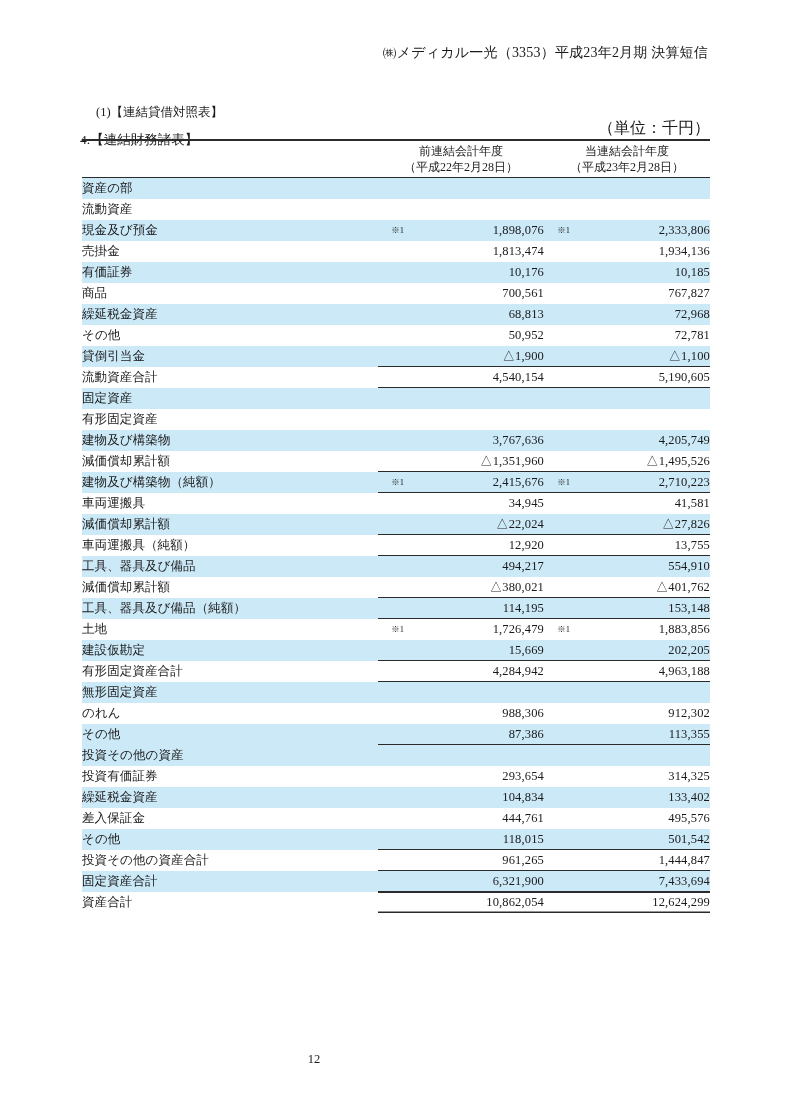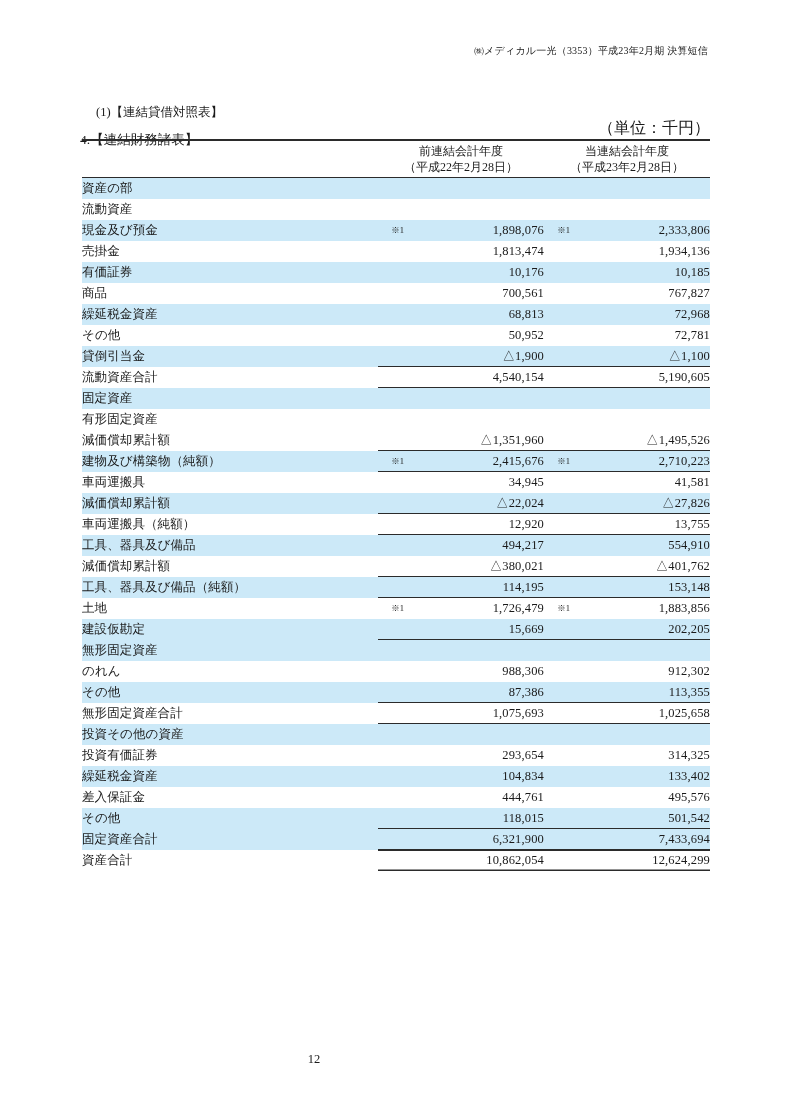--- a/index.html
+++ b/index.html
@@ -22,21 +22,21 @@
     width: 790px;
     height: 1118px;
     overflow: hidden;
   }
 
   
   .doc-header {
     position: absolute;
     top: 44px;
     right: 82px;
-    font-size: 10px;
+    font-size: 14px;
     letter-spacing: 0.2px;
     white-space: nowrap;
   }
 
   
   .sec-title {
     position: absolute;
     top: 87px;
     left: 80px;
     font-size: 13.5px;
@@ -256,20 +256,27 @@
           <td class="mark "></td>
           <td class="val "></td>
         </tr>
         <tr class="plain">
           <td class="lbl ind2">有形固定資産</td>
           <td class="mark "></td>
           <td class="val "></td>
           <td class="mark "></td>
           <td class="val "></td>
         </tr>
+        <tr class="shade">
+          <td class="lbl ind3">建物及び構築物</td>
+          <td class="mark "></td>
+          <td class="val ">3,767,636</td>
+          <td class="mark "></td>
+          <td class="val ">4,205,749</td>
+        </tr>
         <tr class="plain">
           <td class="lbl ind4">減価償却累計額</td>
           <td class="mark rule-bot"></td>
           <td class="val rule-bot">△1,351,960</td>
           <td class="mark rule-bot"></td>
           <td class="val rule-bot">△1,495,526</td>
         </tr>
         <tr class="shade">
           <td class="lbl ind4">建物及び構築物（純額）</td>
           <td class="mark rule-bot">※1</td>
@@ -326,20 +333,27 @@
           <td class="mark ">※1</td>
           <td class="val ">1,883,856</td>
         </tr>
         <tr class="shade">
           <td class="lbl ind3">建設仮勘定</td>
           <td class="mark rule-bot"></td>
           <td class="val rule-bot">15,669</td>
           <td class="mark rule-bot"></td>
           <td class="val rule-bot">202,205</td>
         </tr>
+        <tr class="plain">
+          <td class="lbl ind3">有形固定資産合計</td>
+          <td class="mark rule-bot"></td>
+          <td class="val rule-bot">4,284,942</td>
+          <td class="mark rule-bot"></td>
+          <td class="val rule-bot">4,963,188</td>
+        </tr>
         <tr class="shade">
           <td class="lbl ind2">無形固定資産</td>
           <td class="mark "></td>
           <td class="val "></td>
           <td class="mark "></td>
           <td class="val "></td>
         </tr>
         <tr class="plain">
           <td class="lbl ind3">のれん</td>
           <td class="mark "></td>
@@ -347,27 +361,20 @@
           <td class="mark "></td>
           <td class="val ">912,302</td>
         </tr>
         <tr class="shade">
           <td class="lbl ind3">その他</td>
           <td class="mark rule-bot"></td>
           <td class="val rule-bot">87,386</td>
           <td class="mark rule-bot"></td>
           <td class="val rule-bot">113,355</td>
         </tr>
-        <tr class="plain">
-          <td class="lbl ind3">無形固定資産合計</td>
-          <td class="mark rule-bot"></td>
-          <td class="val rule-bot">1,075,693</td>
-          <td class="mark rule-bot"></td>
-          <td class="val rule-bot">1,025,658</td>
-        </tr>
         <tr class="shade">
           <td class="lbl ind2">投資その他の資産</td>
           <td class="mark "></td>
           <td class="val "></td>
           <td class="mark "></td>
           <td class="val "></td>
         </tr>
         <tr class="plain">
           <td class="lbl ind3">投資有価証券</td>
           <td class="mark "></td>
@@ -388,20 +395,27 @@
           <td class="val ">444,761</td>
           <td class="mark "></td>
           <td class="val ">495,576</td>
         </tr>
         <tr class="shade">
           <td class="lbl ind3">その他</td>
           <td class="mark rule-bot"></td>
           <td class="val rule-bot">118,015</td>
           <td class="mark rule-bot"></td>
           <td class="val rule-bot">501,542</td>
+        </tr>
+        <tr class="plain">
+          <td class="lbl ind3">投資その他の資産合計</td>
+          <td class="mark rule-bot"></td>
+          <td class="val rule-bot">961,265</td>
+          <td class="mark rule-bot"></td>
+          <td class="val rule-bot">1,444,847</td>
         </tr>
         <tr class="shade">
           <td class="lbl ind2">固定資産合計</td>
           <td class="mark rule-bot"></td>
           <td class="val rule-bot">6,321,900</td>
           <td class="mark rule-bot"></td>
           <td class="val rule-bot">7,433,694</td>
         </tr>
         <tr class="plain">
           <td class="lbl ind1">資産合計</td>

